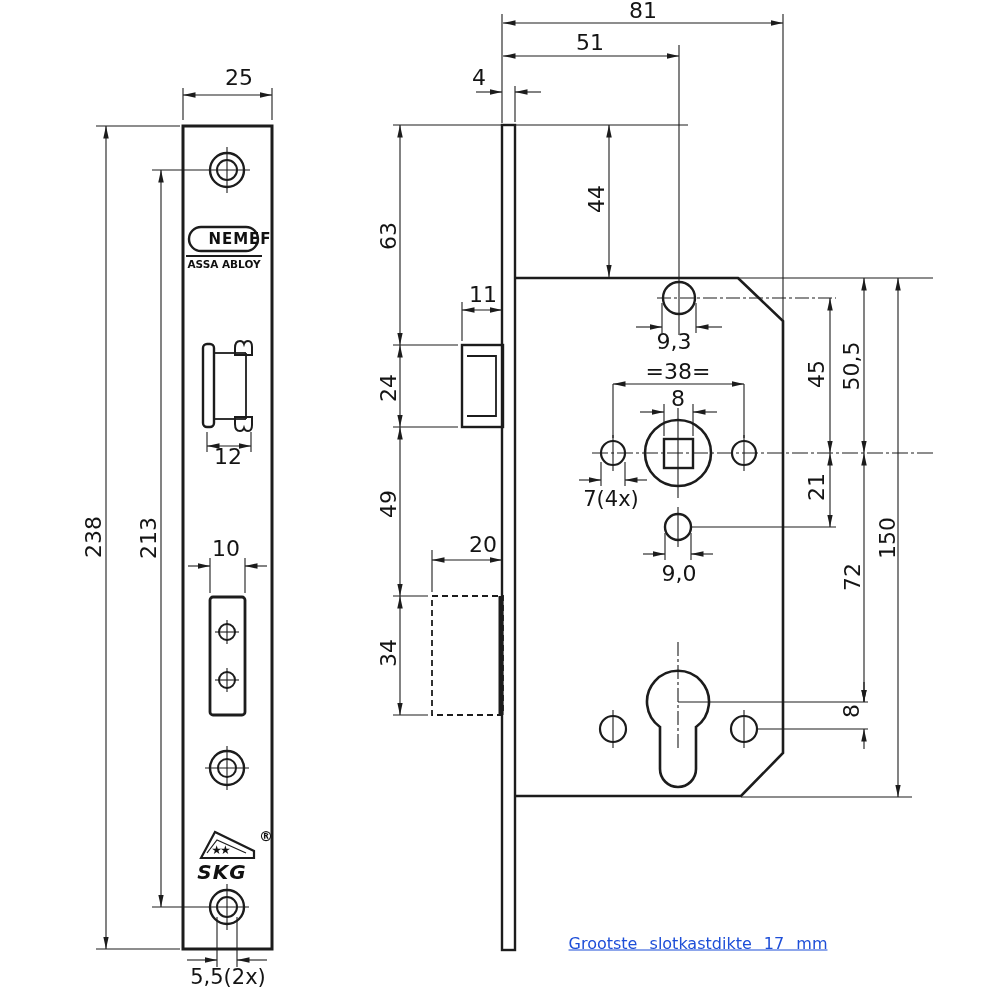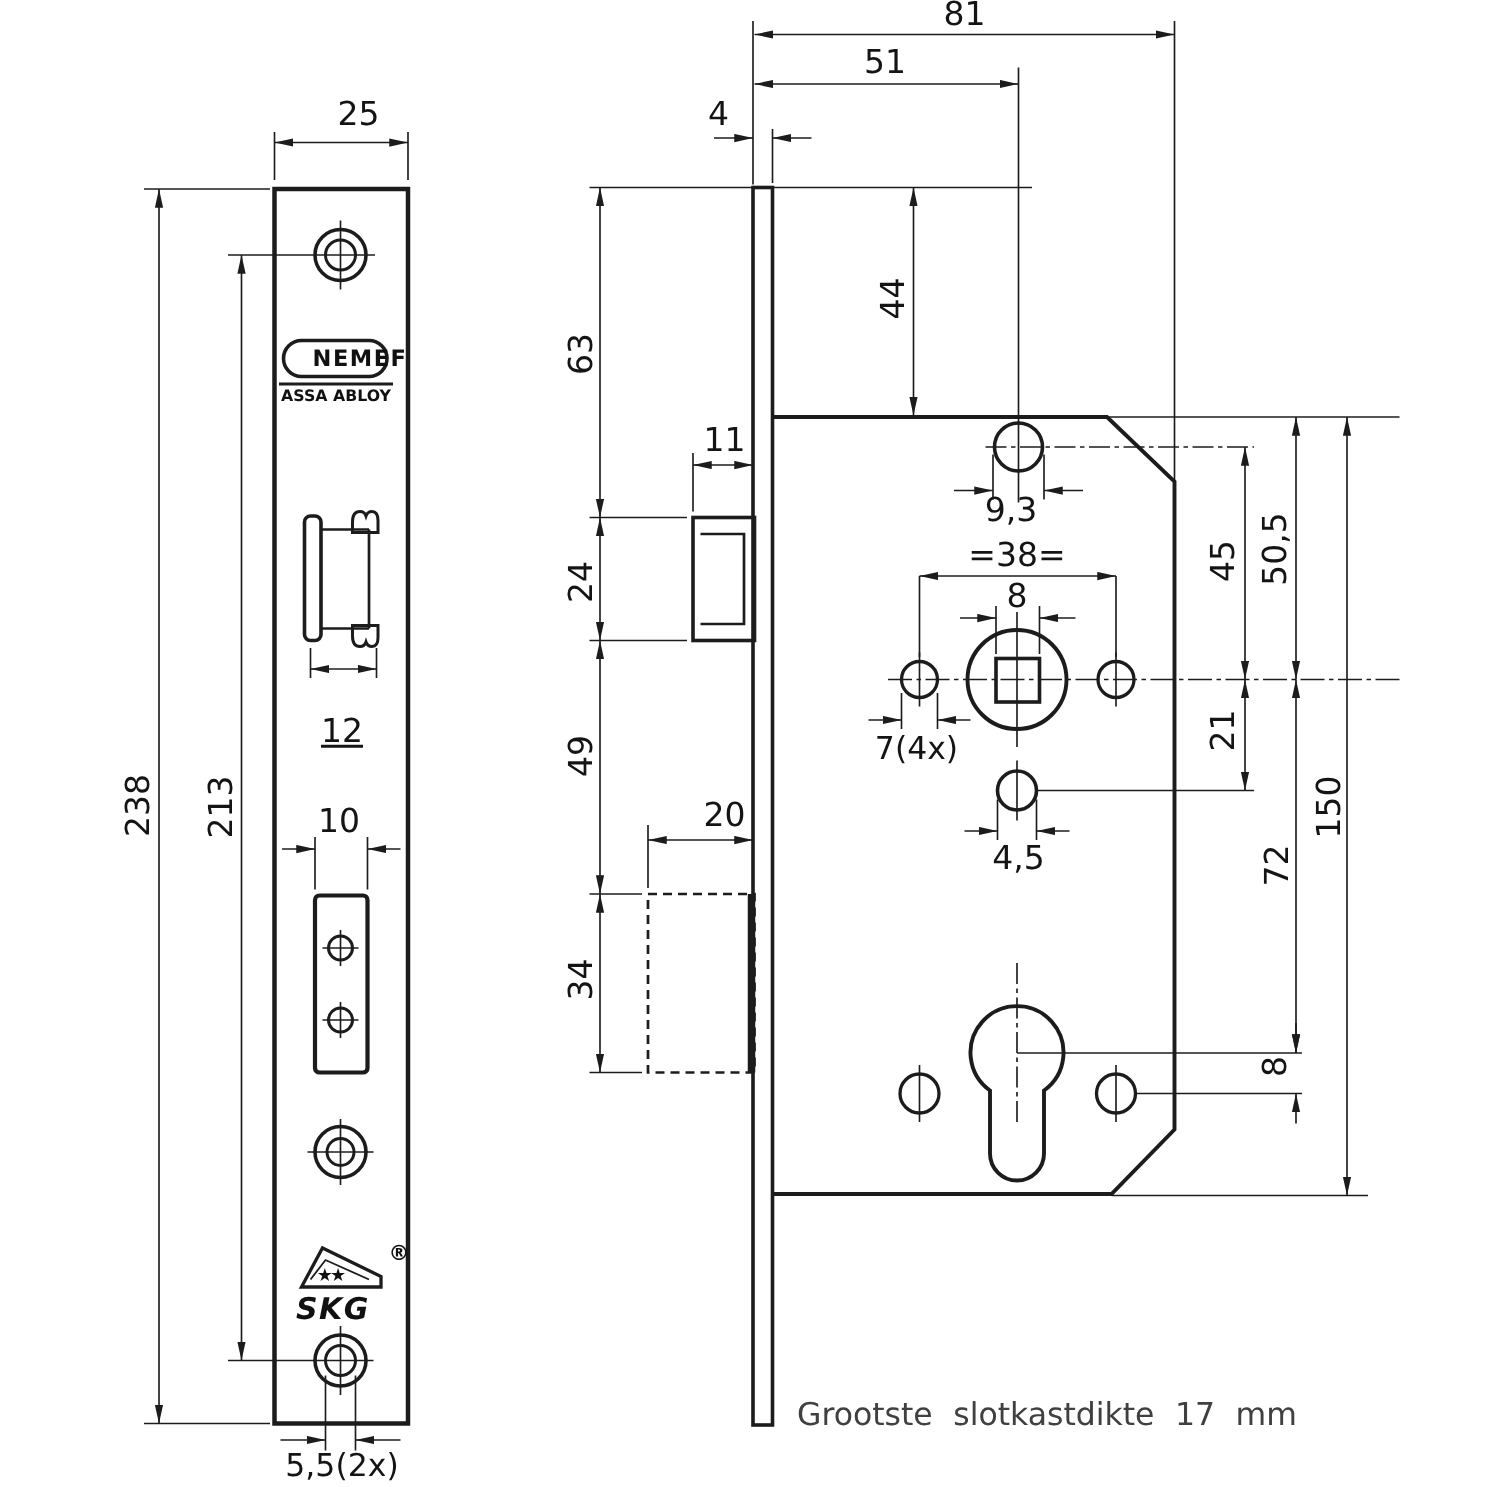--- a/index.html
+++ b/index.html
@@ -9,21 +9,21 @@
   .lbl{position:absolute;transform:translate(-50%,-50%);font-size:22px;color:#141414;
        white-space:nowrap;letter-spacing:0px;}
   .lblv{position:absolute;transform:translate(-50%,-50%) rotate(-90deg);font-size:22px;
         color:#141414;white-space:nowrap;}
   .small{font-size:21px;}
   .brand-nemef{position:absolute;transform:translate(-50%,-50%);font-size:15px;font-weight:bold;letter-spacing:1px;padding-left:32px;}
   .brand-assa{position:absolute;transform:translate(-50%,-50%);font-size:10.5px;font-weight:bold;letter-spacing:0px;}
   .brand-skg{position:absolute;transform:translate(-50%,-50%);font-size:20px;font-weight:bold;letter-spacing:1px;}
   .skg-stars{position:absolute;transform:translate(-50%,-50%);font-size:12px;letter-spacing:-2px;}
   .reg{position:absolute;transform:translate(-50%,-50%);font-size:14px;font-weight:bold;}
-  .note{position:absolute;transform:translate(-50%,-50%);font-size:21px;word-spacing:7px;color:#404040;white-space:nowrap;}
+  .note{position:absolute;transform:translate(-50%,-50%);font-size:16px;word-spacing:7px;color:#1d4ed8;white-space:nowrap;text-decoration:underline;}
 </style>
 </head>
 <body>
 
 <div id="stage">
 
   <svg id="linework" width="991" height="991" viewBox="0 0 991 991">
     <defs>
       <marker id="arr" orient="auto" markerUnits="userSpaceOnUse" markerWidth="14" markerHeight="7" refX="12.5" refY="2.75">
         <path d="M0,0 L12.5,2.75 L0,5.5 Z" fill="#1c1c1c"></path>
@@ -270,42 +270,42 @@
         <line x1="476" y1="92" x2="502" y2="92" marker-end="url(#arr)"></line>
         <line x1="541" y1="92" x2="515" y2="92" marker-end="url(#arr)"></line>
       </g>
 
     </g>
   </svg>
 
   <span class="lbl" style="left:227px;top:77px;margin-left:12px;">25</span>
   <span class="lblv" style="left:93px;top:537px;">238</span>
   <span class="lblv" style="left:148px;top:538px;">213</span>
-  <span class="lbl" style="left:228px;top:488px;text-decoration:underline;">12</span>
+  <span class="lbl" style="left:228px;top:456px;">12</span>
   <span class="lbl" style="left:226px;top:548px;">10</span>
   <span class="lbl small" style="left:228px;top:977px;">5,5(2x)</span>
 
   <span class="brand-nemef" style="left:224px;top:239px;">NEMEF</span>
   <span class="brand-assa" style="left:224px;top:264px;">ASSA ABLOY</span>
   <span class="skg-stars" style="left:220px;top:850px;">★★</span>
   <span class="reg" style="left:266px;top:836px;">®</span>
   <span class="brand-skg" style="left:222px;top:872px;font-style:italic;">SKG</span>
 
   <span class="lbl" style="left:643px;top:10px;">81</span>
   <span class="lbl" style="left:590px;top:42px;">51</span>
   <span class="lbl" style="left:479px;top:77px;">4</span>
   <span class="lblv" style="left:388px;top:236px;">63</span>
   <span class="lblv" style="left:596px;top:199px;">44</span>
   <span class="lbl" style="left:483px;top:294px;">11</span>
   <span class="lblv" style="left:388px;top:388px;">24</span>
   <span class="lbl" style="left:647px;top:341px;margin-left:27px;">9,3</span>
   <span class="lbl" style="left:678px;top:371px;">=38=</span>
   <span class="lbl" style="left:678px;top:398px;">8</span>
   <span class="lbl small" style="left:611px;top:499px;">7(4x)</span>
-  <span class="lbl" style="left:679px;top:573px;">4,5</span>
+  <span class="lbl" style="left:679px;top:573px;">9,0</span>
   <span class="lblv" style="left:388px;top:504px;">49</span>
   <span class="lbl" style="left:483px;top:544px;">20</span>
   <span class="lblv" style="left:388px;top:653px;">34</span>
   <span class="lblv" style="left:816px;top:374px;">45</span>
   <span class="lblv" style="left:851px;top:366px;">50,5</span>
   <span class="lblv" style="left:816px;top:487px;">21</span>
   <span class="lblv" style="left:852px;top:577px;">72</span>
   <span class="lblv" style="left:851px;top:711px;">8</span>
   <span class="lblv" style="left:887px;top:538px;">150</span>
 

